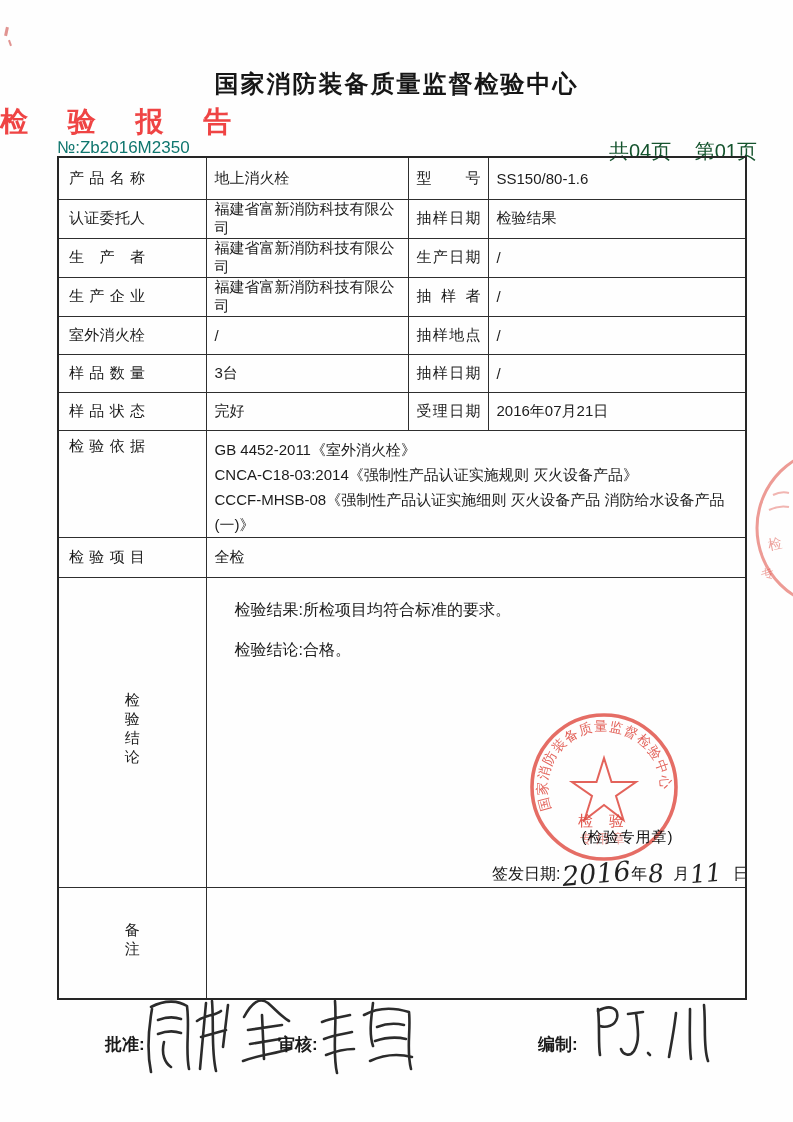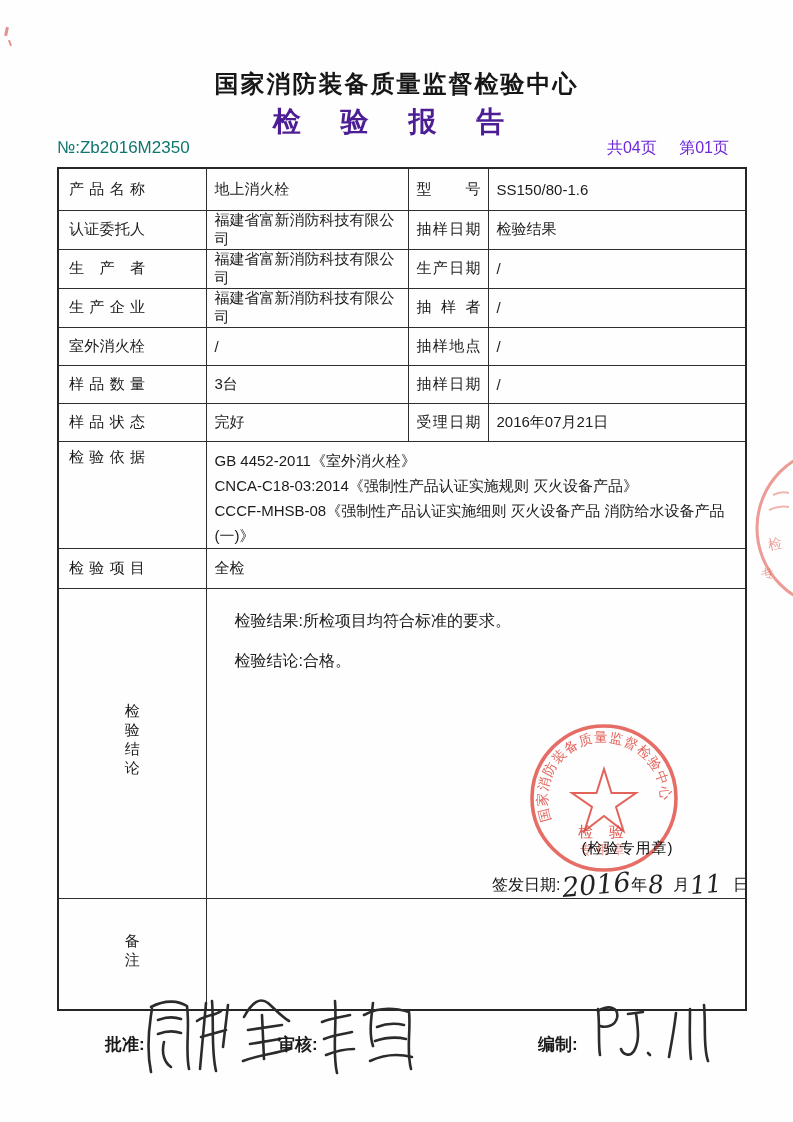--- a/index.html
+++ b/index.html
@@ -7,29 +7,29 @@
     position:relative;width:793px;height:1122px;background:#fefefe;
     font-family:"Liberation Sans",sans-serif;color:#1c1c1c;overflow:hidden;
     margin:0 auto;
   }
   
   .org-title{
     position:absolute;top:68px;left:0;width:100%;text-align:center;
     font-size:24px;font-weight:bold;letter-spacing:2px;color:#161616;
   }
   .report-title{
-    position:absolute;top:103px;left:0;width:100%;text-align:center;
-    font-size:28px;font-weight:bold;letter-spacing:16px;color:#4c1d95;
+    position:absolute;top:103px;left:0;width:100%;
+    font-size:28px;font-weight:bold;letter-spacing:16px;color:#ef4444;
   }
   .no-line{position:absolute;top:138px;left:57px;font-size:17px;color:#0f766e;}
-  .page-count{position:absolute;top:138px;right:64px;font-size:16px;color:#6d28d9;}
+  .page-count{position:absolute;top:138px;right:36px;font-size:20px;color:#14532d;}
   .page-count span{margin-left:18px;}
   
   table.main{
-    position:absolute;left:57px;top:167px;width:688px;
+    position:absolute;left:57px;top:156px;width:688px;
     border-collapse:collapse;table-layout:fixed;
     font-size:15px;color:#1b1b1b;
   }
   table.main td{border:1.4px solid #2e2e2e;padding:0 8px;vertical-align:middle;overflow:hidden;}
   table.main{border:2px solid #262626;}
   .lbl .in{width:76px;text-align:justify;text-align-last:justify;margin-left:2px;}
   .lbl3 .in{width:64px;text-align:justify;text-align-last:justify;margin:4px auto;}
   .val{padding-left:10px;}
   .basis-cell{vertical-align:top !important;padding-top:6px !important;line-height:25px;}
   .basis-lbl{vertical-align:top !important;padding-top:6px !important;}

